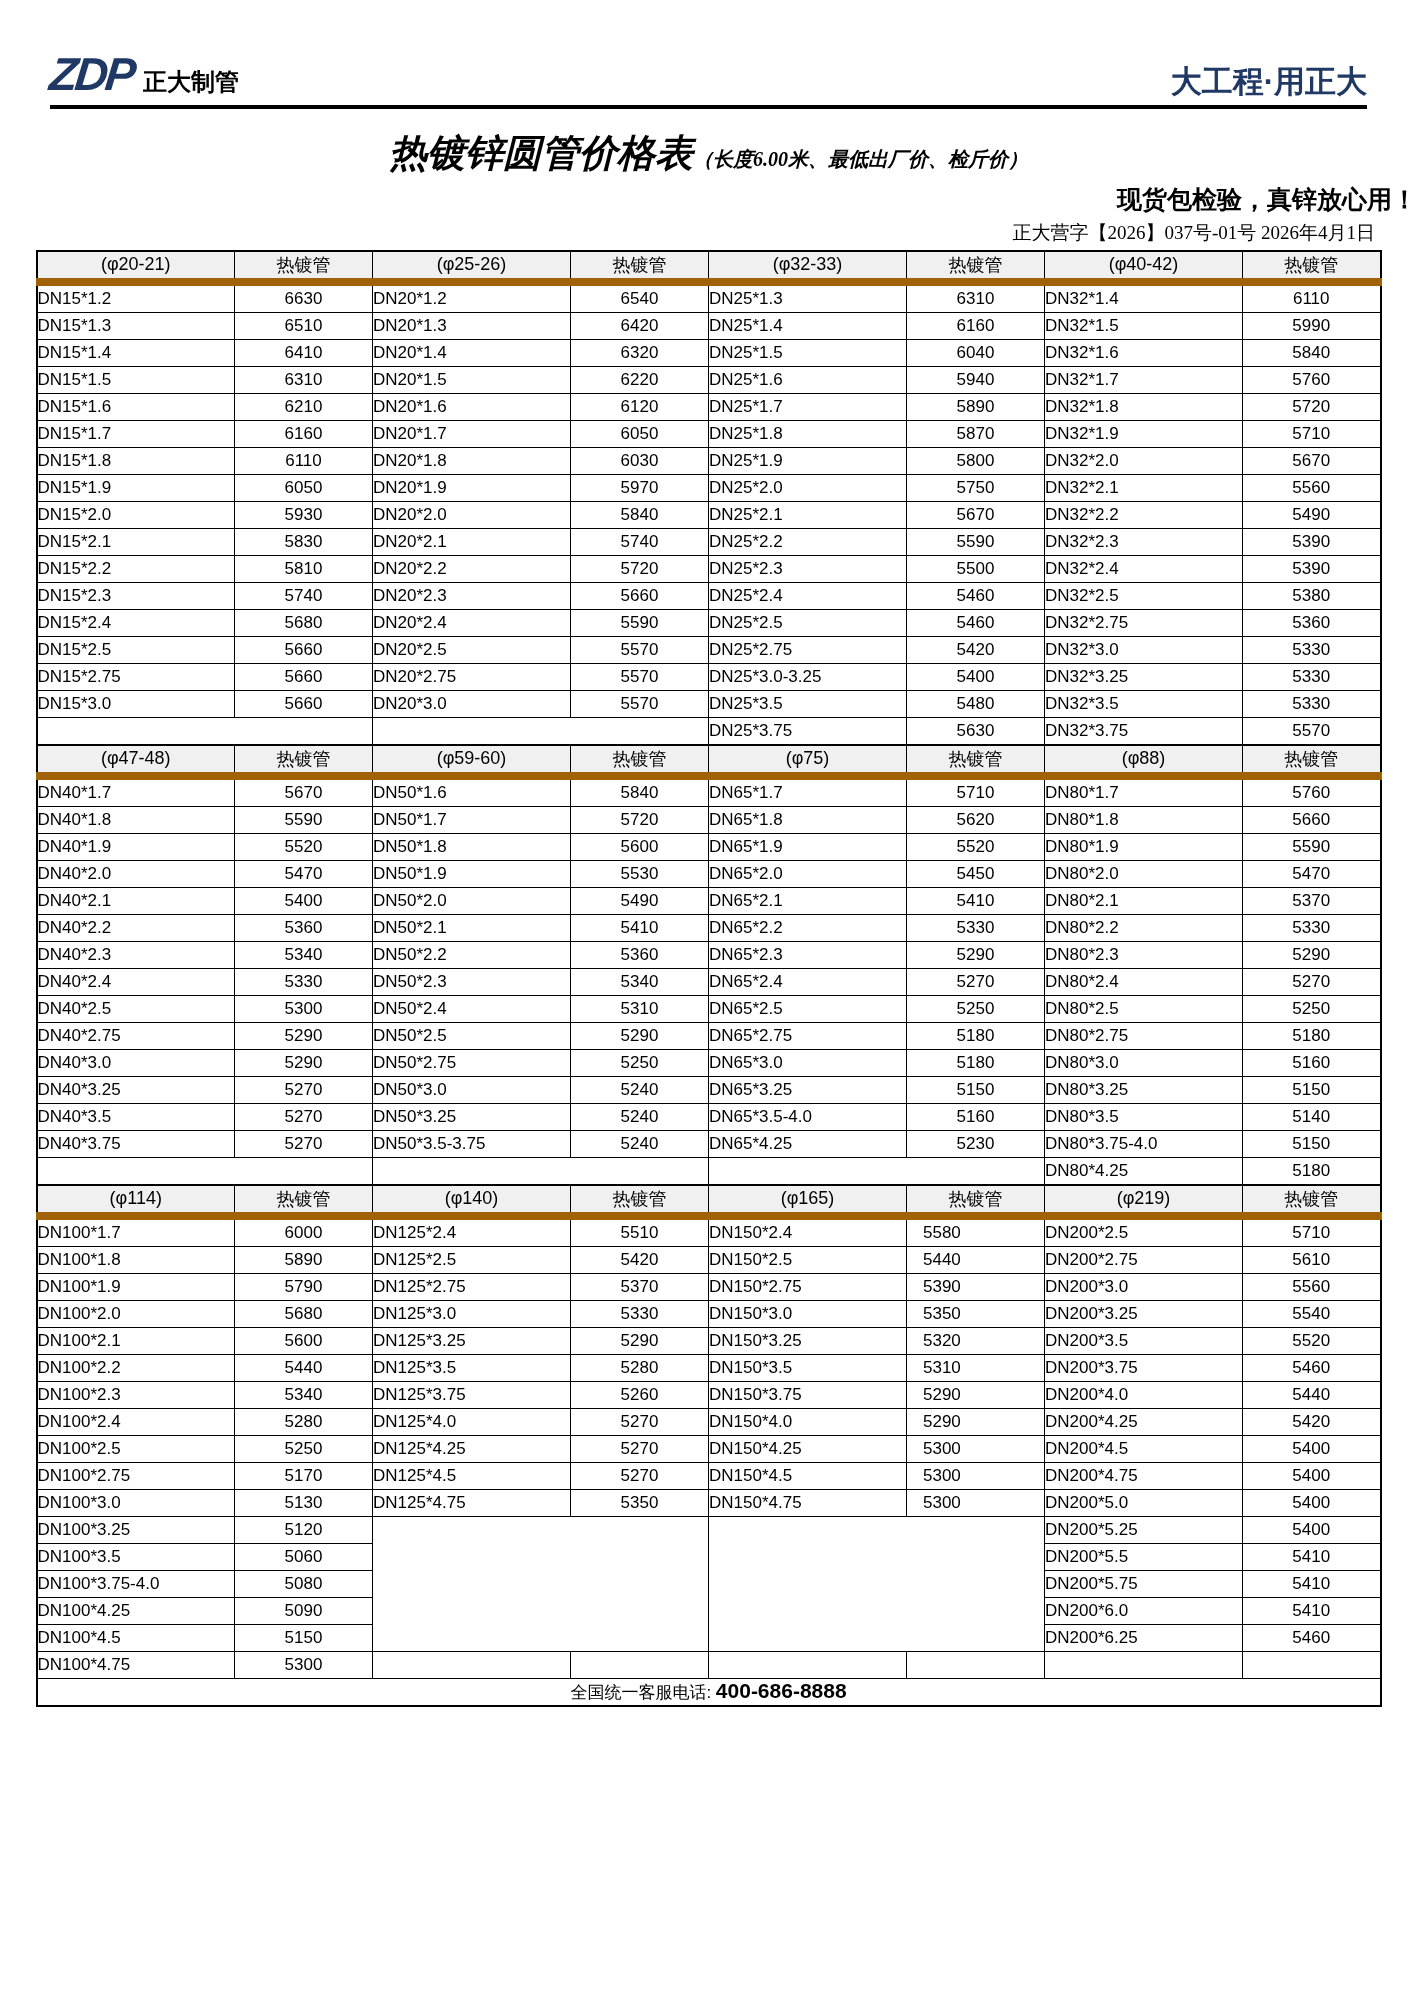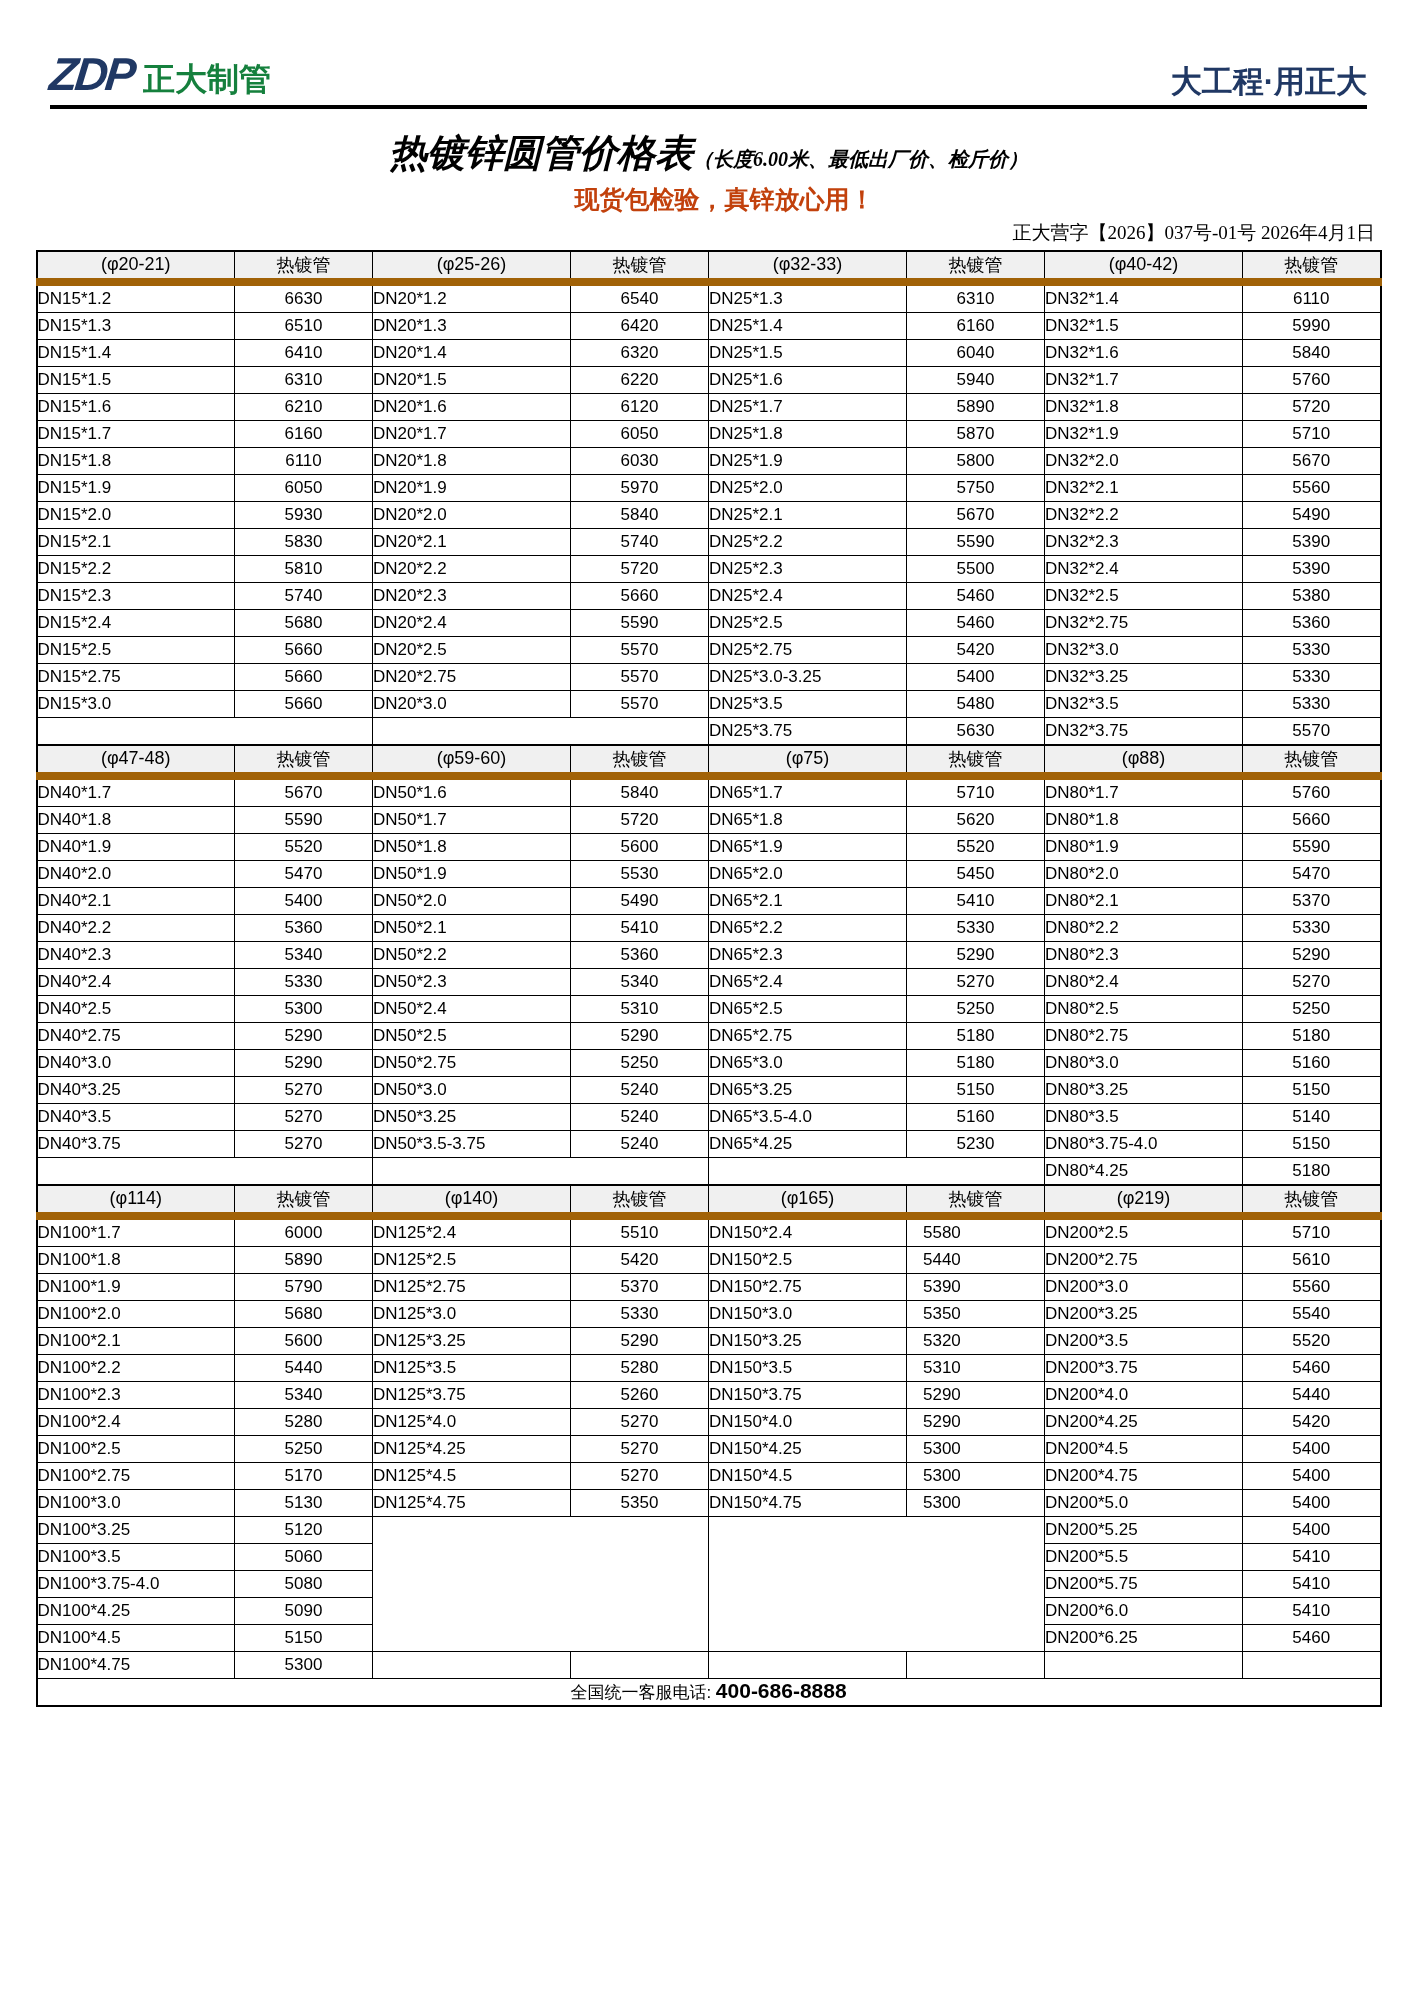--- a/index.html
+++ b/index.html
@@ -10,27 +10,27 @@
   
   .hdr{
     margin:30px 50px 0 50px;display:flex;justify-content:space-between;align-items:flex-end;
     border-bottom:4px solid #000;padding-bottom:8px;
   }
   .logo-wrap{display:flex;align-items:baseline;gap:10px;}
   .logo-zdp{
     font-style:italic;font-weight:900;font-size:46px;letter-spacing:-3px;
     color:#203864;transform:skewX(-6deg);display:inline-block;line-height:1;
   }
-  .logo-cn{font-weight:bold;font-size:32px;color:#15803d;line-height:1;}
+  .logo-cn{font-weight:bold;font-size:24px;color:#000000;line-height:1;}
   .slogan{font-weight:bold;font-size:31px;color:#203864;line-height:1;margin-top:36px;}
   
   .title-line{text-align:center;margin-top:24px;line-height:1.1;font-style:italic;}
   .title-main{font-family:"Liberation Serif","DejaVu Serif",serif;font-weight:bold;font-size:38px;}
   .title-sub{font-family:"Liberation Serif","DejaVu Serif",serif;font-weight:bold;font-size:20px;}
-  .red-line{text-align:center;margin-top:8px;font-weight:bold;font-size:25px;color:#c2410c;padding-left:32px;}
+  .red-line{text-align:right;margin-top:8px;font-weight:bold;font-size:25px;color:#000000;padding-left:32px;}
   .doc-line{text-align:right;margin:4px 42px 4px 0;font-size:19px;font-family:"Liberation Serif","DejaVu Serif",serif;}
   
   table.price{
     border-collapse:collapse;table-layout:fixed;margin:0 auto;width:1344px;
     border:2px solid #000;
   }
   table.price td,table.price th{
     border:1px solid #000;height:26px;padding:0;overflow:hidden;white-space:nowrap;
     font-size:17px;font-weight:normal;vertical-align:middle;
   }

